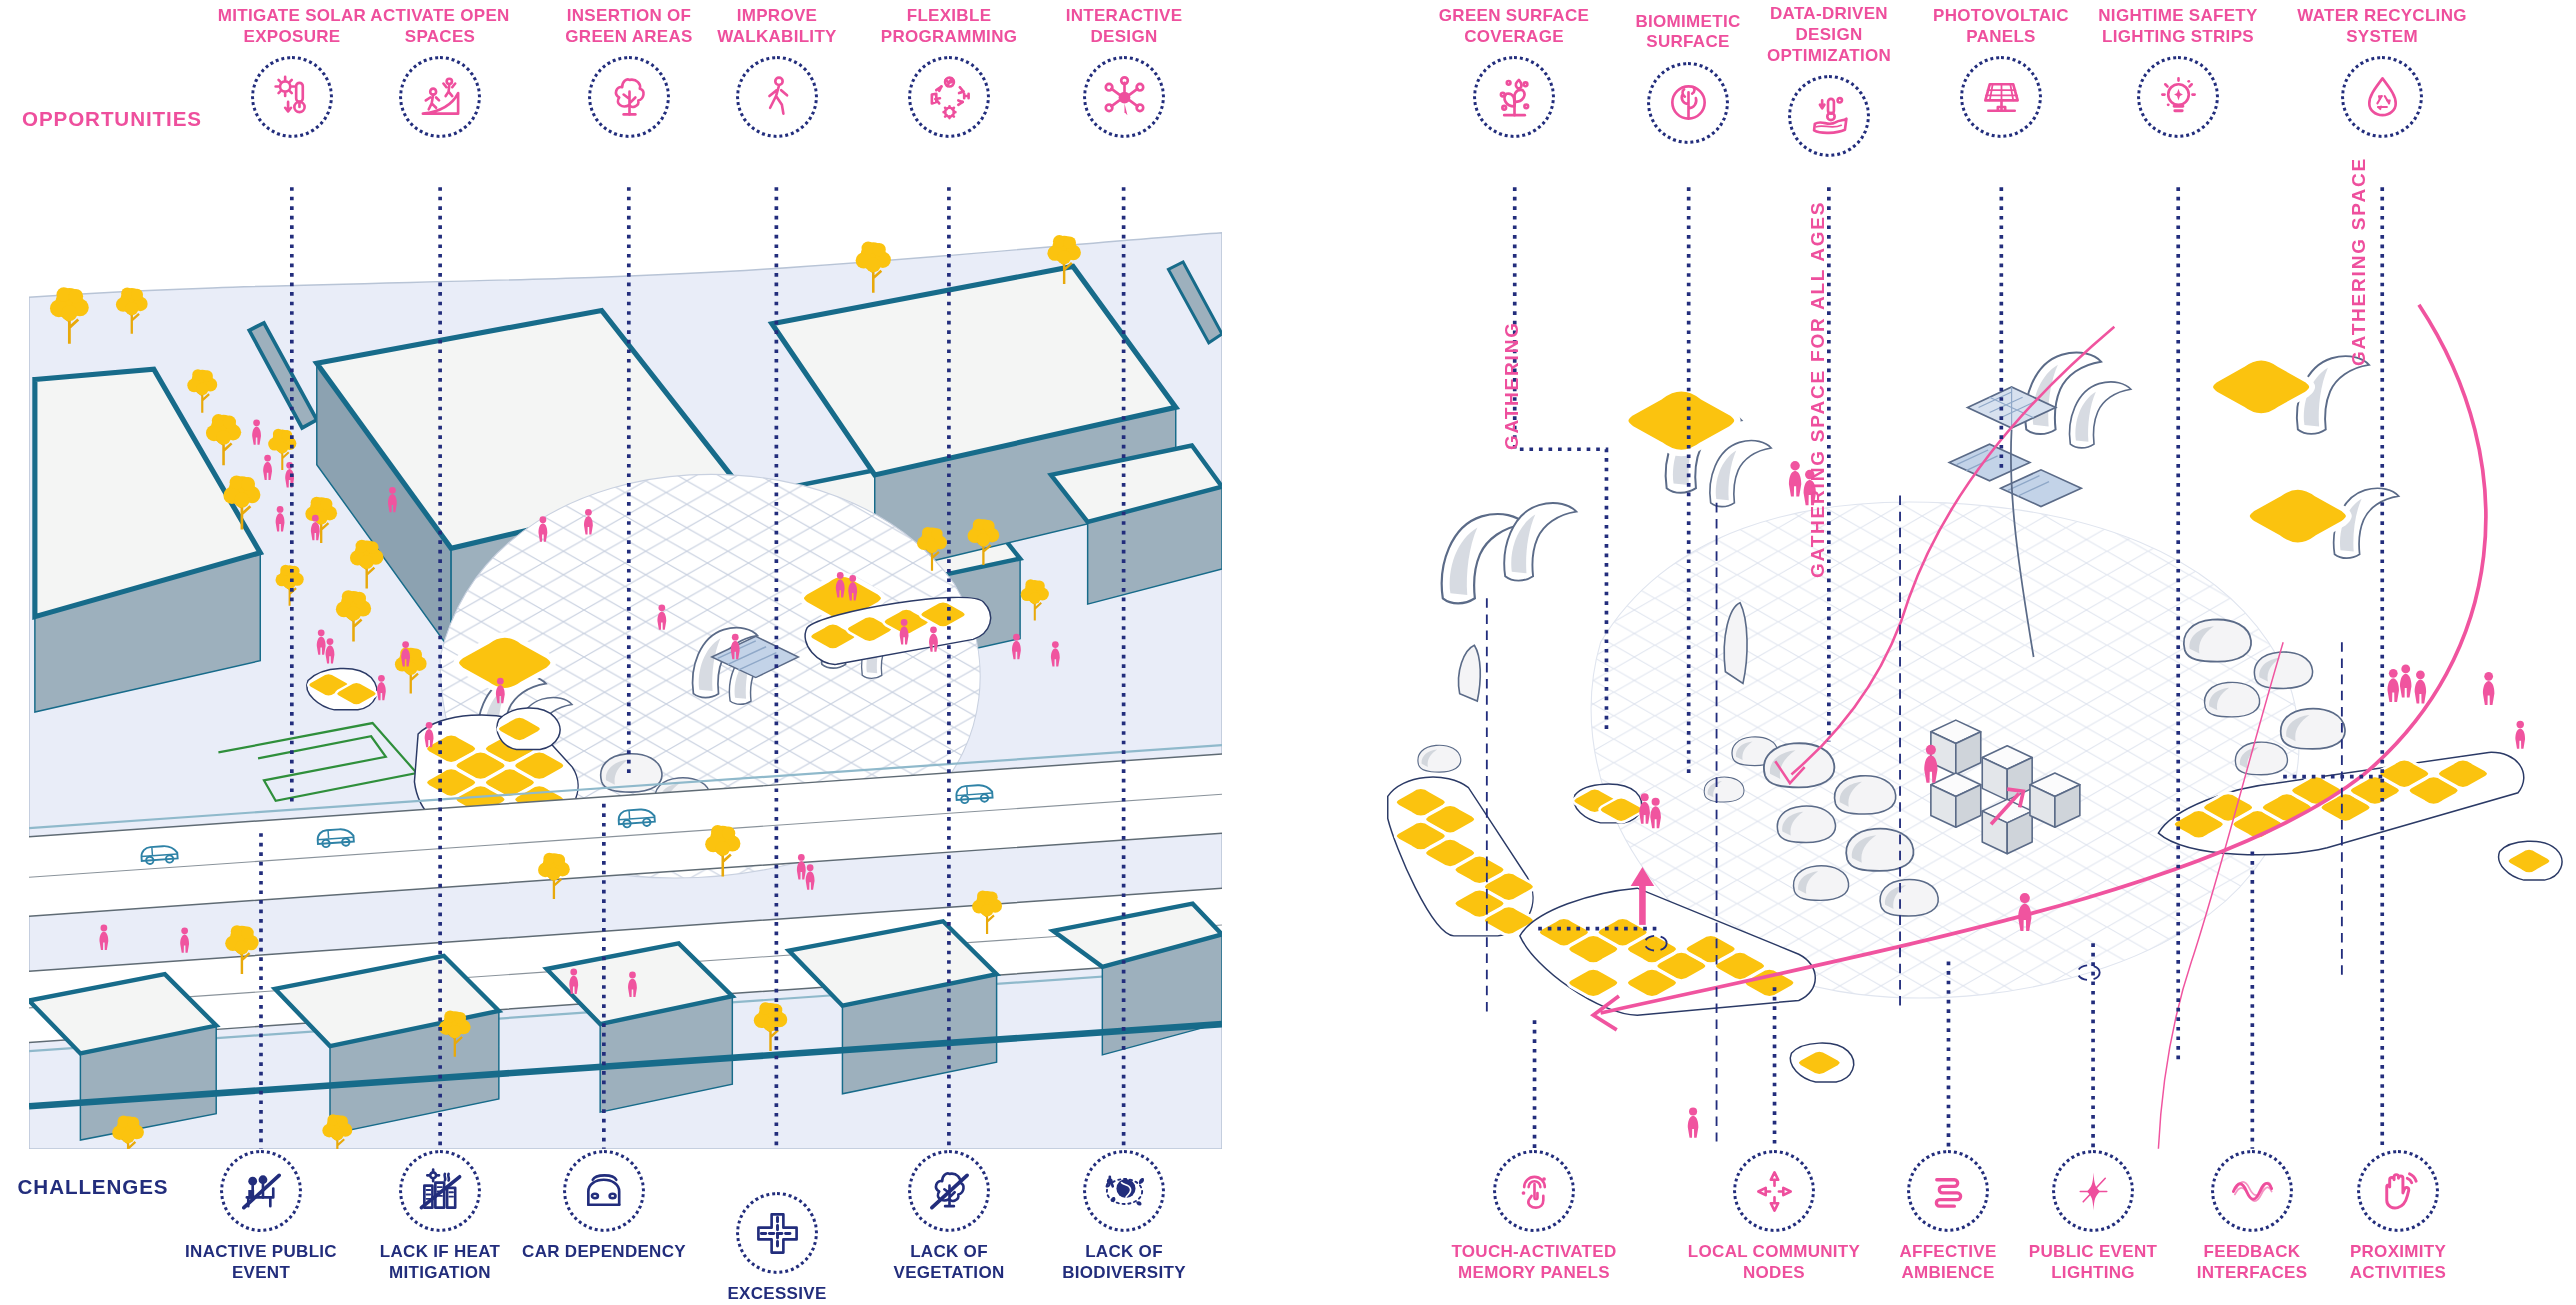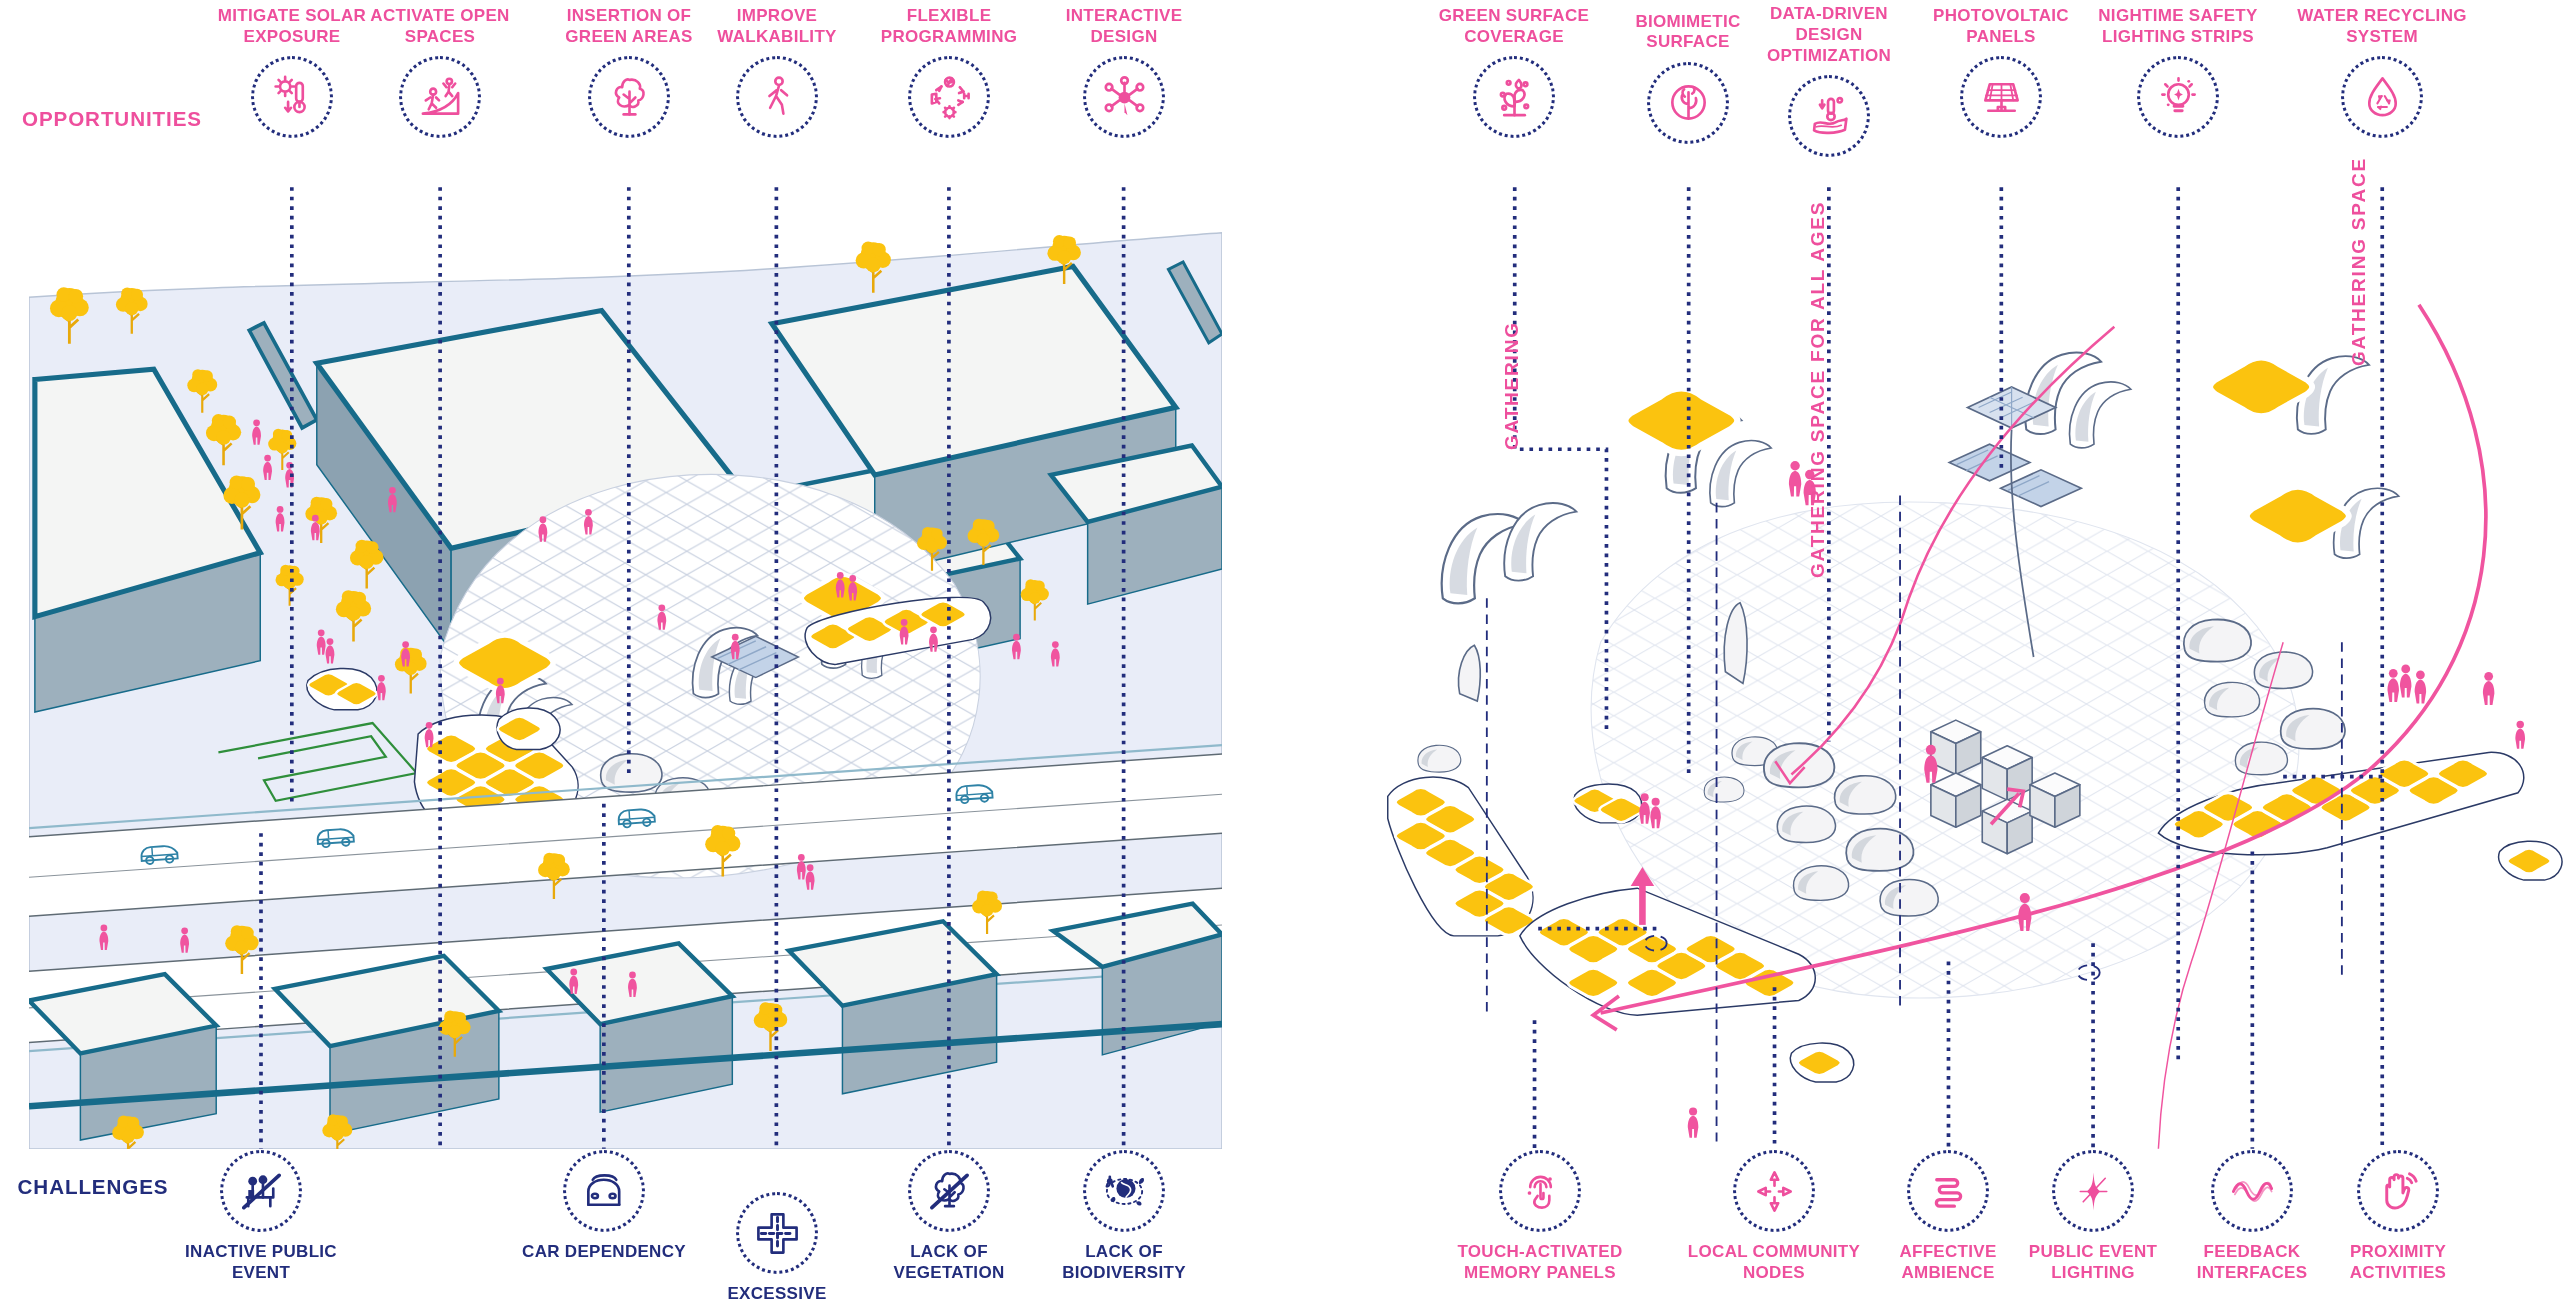--- a/index.html
+++ b/index.html
@@ -492,20 +492,35 @@
         <circle cx="20" cy="18" r="6" class="fillnavy"></circle>
           <circle cx="34" cy="16" r="6" class="fillnavy"></circle>
         <path d="M20,24 V40 M34,22 V40"></path>
         <path d="M12,40 H48 M14,40 V52 M44,40 V52 M48,28 V40"></path>
         <rect x="14" y="30" width="8" height="12" class="fillnavy"></rect>
         <path d="M8,54 L56,10" stroke-width="5"></path>
       </svg>
     </div>
     <div class="lbl navytx">INACTIVE PUBLIC EVENT</div>
   </div>
+  <div class="item bottomrow" style="left:352px;top:1150px;">
+    <div class="icon-circle">
+      <svg viewBox="0 0 64 64" class="ic navy">
+        <circle cx="22" cy="10" r="4"></circle>
+        <path d="M22,2 V4 M22,16 V18 M14,10 H16 M28,10 H30"></path>
+        <rect x="10" y="24" width="11" height="30"></rect>
+        <rect x="25" y="20" width="12" height="34"></rect>
+        <rect x="41" y="27" width="11" height="27"></rect>
+        <path d="M13,30 H18 M13,36 H18 M13,42 H18 M28,26 H34 M28,32 H34 M28,38 H34 M44,33 H49 M44,39 H49" stroke-width="2.6"></path>
+        <path d="M38,8 C36,12 40,13 38,17 M43,8 C41,12 45,13 43,17"></path>
+        <path d="M6,54 L58,12" stroke-width="5"></path>
+      </svg>
+    </div>
+    <div class="lbl navytx">LACK IF HEAT MITIGATION</div>
+  </div>
   <div class="item bottomrow" style="left:516px;top:1150px;">
     <div class="icon-circle">
       <svg viewBox="0 0 64 64" class="ic navy">
         <path d="M10,50 V32 C10,22 20,16 31,16 C42,16 52,22 52,32 V50"></path>
         <path d="M16,16 C20,8 44,8 48,16"></path>
         <ellipse cx="19" cy="38" rx="4" ry="3"></ellipse>
         <ellipse cx="43" cy="38" rx="4" ry="3"></ellipse>
         <path d="M10,50 H52"></path>
       </svg>
     </div>
@@ -613,21 +628,21 @@
     <div class="lbl pinktx">WATER RECYCLING SYSTEM</div>
     <div class="icon-circle">
       <svg viewBox="0 0 64 64" class="ic pink">
         <path d="M32,6 C44,22 50,30 50,40 A18,16 0 1 1 14,40 C14,30 20,22 32,6 Z"></path>
         <path d="M25,40 L31,30 M35,30 L41,40 M26,45 H38" stroke-width="2.8"></path>
         <path d="M31,30 L27,30 L28,34 M41,40 L42,36 L38,36 M26,45 L29,48 L30,44" stroke-width="2.4"></path>
       </svg>
     </div>
   </div>
 
-  <div class="item bottomrow" style="left:1446px;top:1150px;margin-left:6px;">
+  <div class="item bottomrow" style="left:1446px;top:1150px;">
     <div class="icon-circle">
       <svg viewBox="0 0 64 64" class="ic pink">
         <path d="M18,26 A14,14 0 1 1 46,26"></path>
         <path d="M24,26 A8,8 0 1 1 40,26"></path>
         <circle cx="45" cy="15" r="2.5" class="fillpink"></circle>
           <circle cx="17" cy="34" r="2.5" class="fillpink"></circle>
         <path d="M32,22 V40 C32,43 36,43 36,40 V34 M28,38 L24,44 C22,50 28,54 34,54 C40,54 44,50 44,44 V38"></path>
       </svg>
     </div>
     <div class="lbl pinktx">TOUCH-ACTIVATED MEMORY PANELS</div>

